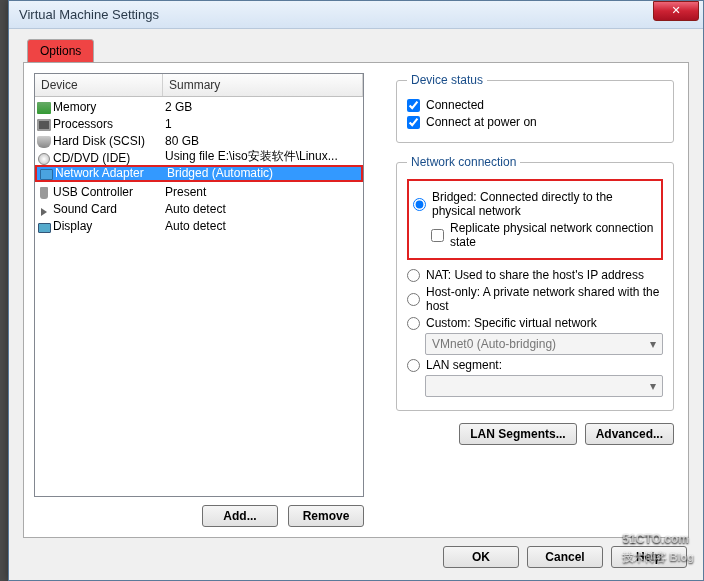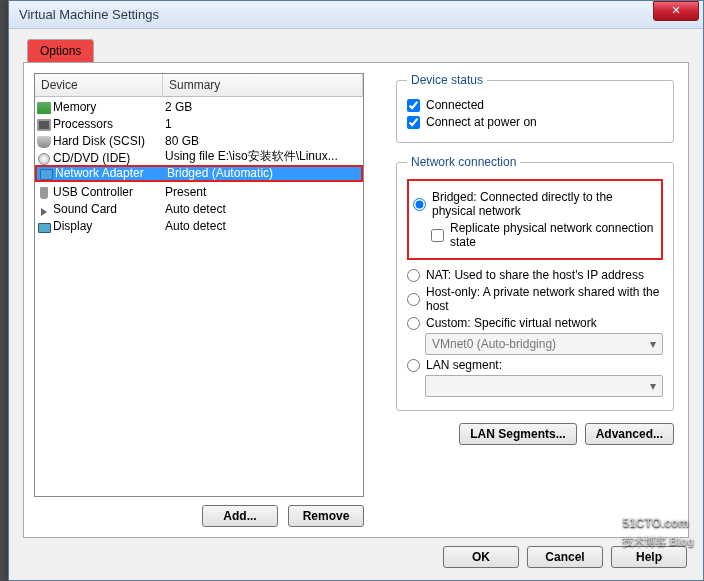--- a/index.html
+++ b/index.html
@@ -54,21 +54,21 @@
 .ic { width: 14px; height: 12px; display: inline-block; }
 .ic-mem { background: linear-gradient(#6a6,#393); border-radius: 1px; }
 .ic-cpu { background: #555; border-radius: 2px; box-shadow: inset 0 0 0 2px #999; }
 .ic-hdd { background: linear-gradient(#ccc,#888); border-radius: 2px 2px 6px 6px; }
 .ic-cd  { width: 12px; height: 12px; border-radius: 50%; background: radial-gradient(#fff,#bbb); border: 1px solid #888; }
 .ic-net { width: 13px; height: 11px; background: #4aa3e0; border: 1px solid #2a6aa0; border-radius: 1px; }
 .ic-usb { width: 8px; height: 12px; background: #999; border-radius: 1px 1px 3px 3px; }
 .ic-snd { border-left: 6px solid #666; border-top: 4px solid transparent; border-bottom: 4px solid transparent; height: 0; width: 0; }
 .ic-dsp { width: 13px; height: 10px; background: #5ac; border: 1px solid #357; border-radius: 1px; }
 
-.watermark { position: absolute; right: 10px; bottom: 32px; color: rgba(255,255,255,.65); font-size: 26px; font-weight: bold; text-shadow: 0 1px 2px #000; pointer-events: none; font-family: Arial; }
+.watermark { position: absolute; right: 10px; bottom: 16px; color: rgba(255,255,255,.65); font-size: 26px; font-weight: bold; text-shadow: 0 1px 2px #000; pointer-events: none; font-family: Arial; }
 .watermark small { display:block; font-size: 11px; text-align:right; opacity:.8; }
 </style>
 </head>
 <body>
 
 <div class="window">
   <div class="titlebar">
     <span class="title">Virtual Machine Settings</span>
     <div class="close-btn">✕</div>
   </div>

